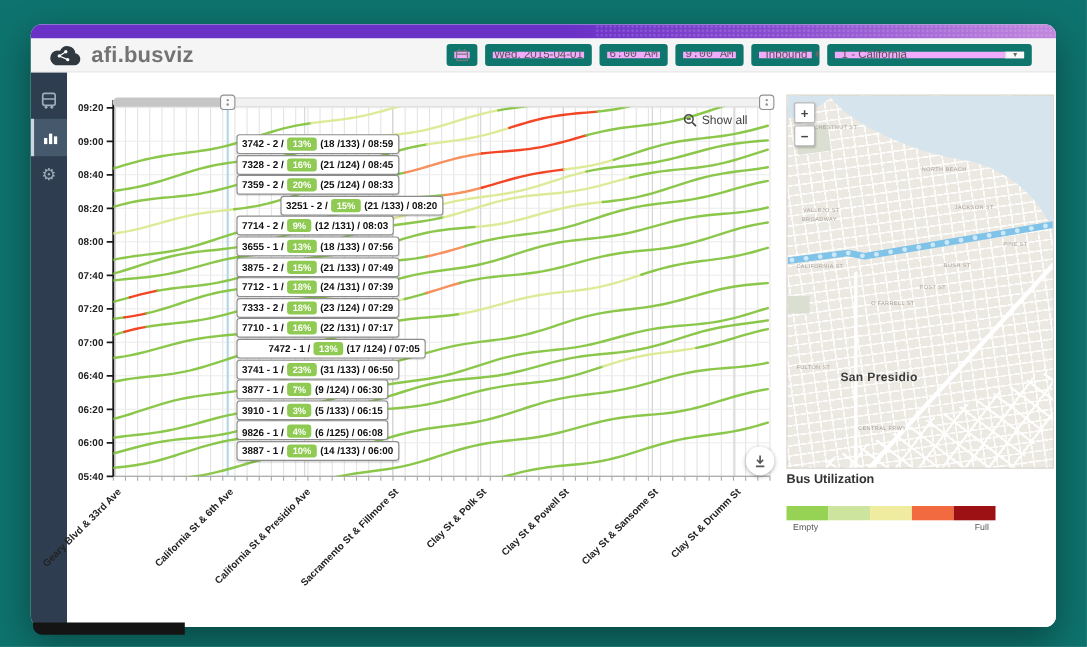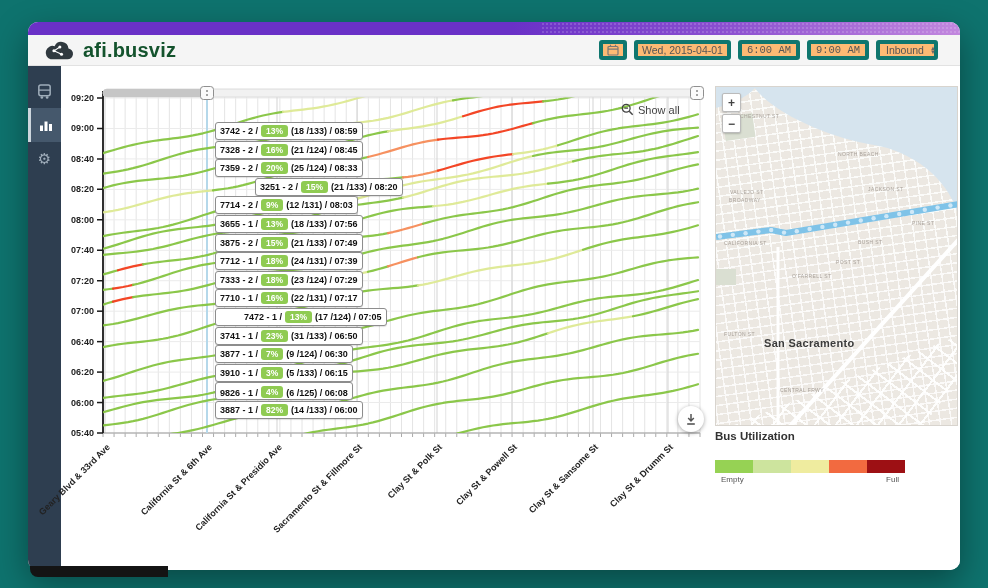--- a/index.html
+++ b/index.html
@@ -7,23 +7,23 @@
   .stage{position:relative;width:988px;height:588px;background:#0e736e;overflow:hidden;}
   .window{position:absolute;left:28px;top:22px;width:932px;height:548px;background:#fff;
     border-radius:10px;box-shadow:0 12px 34px rgba(0,0,0,.38);overflow:hidden;}
   .topbar{position:absolute;left:0;top:0;width:100%;height:13px;
     background:linear-gradient(90deg,#6a31c7 0%,#6a31c7 52%,#8a4ed0 74%,#c287de 100%);}
   .topbar::after{content:"";position:absolute;right:0;top:0;width:45%;height:100%;
     background-image:radial-gradient(rgba(255,255,255,.45) 1px,transparent 1.2px);background-size:4px 4px;opacity:.35;}
   .header{position:absolute;left:0;top:13px;width:100%;height:30px;background:#f5f5f5;border-bottom:1px solid #e2e2e2;
     display:flex;align-items:center;}
   .logo{display:flex;align-items:center;gap:7px;padding-left:14px;}
-  .logo-text{font-size:20px;font-weight:700;color:#14532d;letter-spacing:.2px;}
+  .logo-text{font-size:20px;font-weight:700;color:#737373;letter-spacing:.2px;}
   .controls{margin-left:auto;display:flex;align-items:center;gap:7px;padding-right:22px;}
-  .ctl{background:#fdba74;border:4px solid #0f766e;border-radius:3px;height:20px;font-size:10.5px;color:#555;
+  .ctl{background:#f0abfc;border:7px solid #0f766e;border-radius:3px;height:20px;font-size:10.5px;color:#555;
     display:flex;align-items:center;justify-content:center;box-sizing:border-box;}
   .btn-cal{width:28px;}
   input.ctl{padding:0;text-align:center;}
   .inp-date{width:97px;}
   .inp-time{width:62px;font-family:Liberation Mono, monospace;}
   .sel{padding:0 6px;gap:6px;justify-content:space-between;}
   .sel-dir{width:62px;}
   .sel-route{width:186px;position:relative;padding-right:20px;justify-content:flex-start;}
   .sel-route .dd{position:absolute;right:0;top:0;width:16px;height:100%;border-left:1px solid #ddd;
     display:flex;align-items:center;justify-content:center;font-size:7px;color:#666;background:#fafafa;}
@@ -101,20 +101,24 @@
         </div>
         <input class="ctl inp-date" readonly="" value="Wed, 2015-04-01" style="">
         <input class="ctl inp-time" readonly="" value="6:00 AM" style="">
         <input class="ctl inp-time" readonly="" value="9:00 AM" style="">
         <div class="ctl sel sel-dir">
           <span>Inbound</span>
           <span class="updown">
               <span>▲</span>
               <span>▼</span>
             </span>
+        </div>
+        <div class="ctl sel sel-route">
+          <span>1 - California</span>
+          <span class="dd">▾</span>
         </div>
       </div>
     </div>
 
     <div class="body">
       <div class="side">
         <div style="height:8px"></div>
         <div class="side-item">
           <svg width="17" height="17" viewBox="0 0 18 18">
             <rect x="3" y="2" width="12" height="11.5" rx="2" fill="none" stroke="currentColor" stroke-width="1.6"></rect>
@@ -449,21 +453,21 @@
               <span class="badge">3%</span>
               <span>(5 /133) / 06:15</span>
             </div>
             <div class="trip-label" style="left: 154px; top: 316.4px; align-items: flex-end;">
               <span>9826 - 1 /</span>
               <span class="badge">4%</span>
               <span>(6 /125) / 06:08</span>
             </div>
             <div class="trip-label" style="left: 154px; top: 335px;">
               <span>3887 - 1 /</span>
-              <span class="badge">82%</span>
+              <span class="badge">10%</span>
               <span>(14 /133) / 06:00</span>
             </div>
           </div>
         <div id="street-labels">
             <div class="street-label" style="left: -106px; top: 376px;">Geary Blvd &amp; 33rd Ave</div>
             <div class="street-label" style="left: -4px; top: 376px;">California St &amp; 6th Ave</div>
             <div class="street-label" style="left: 66px; top: 376px;">California St &amp; Presidio Ave</div>
             <div class="street-label" style="left: 146px; top: 376px;">Sacramento St &amp; Fillmore St</div>
             <div class="street-label" style="left: 226px; top: 376px;">Clay St &amp; Polk St</div>
             <div class="street-label" style="left: 301px; top: 376px;">Clay St &amp; Powell St</div>
@@ -517,21 +521,21 @@
                 <circle cx="196" cy="124.878612716763" r="2.2" fill="#cfe8f7"></circle>
                 <circle cx="208.8" cy="122.73294797687862" r="2.2" fill="#cfe8f7"></circle>
                 <circle cx="221.60000000000002" cy="120.58728323699421" r="2.2" fill="#cfe8f7"></circle>
                 <circle cx="234.4" cy="118.44161849710983" r="2.2" fill="#cfe8f7"></circle>
               </g>
           </svg>
           <div class="zoomctl">
             <div>+</div>
             <div>−</div>
           </div>
-          <div class="city-label">San Sacramento</div>
+          <div class="city-label">San Presidio</div>
           <div id="map-street-names">
               <div class="street-name" style="left: 24px; top: 26px;">CHESTNUT ST</div>
               <div class="street-name" style="left: 122px; top: 64px;">NORTH BEACH</div>
               <div class="street-name" style="left: 14px; top: 102px;">VALLEJO ST</div>
               <div class="street-name" style="left: 13px; top: 110px;">BROADWAY</div>
               <div class="street-name" style="left: 152px; top: 99px;">JACKSON ST</div>
               <div class="street-name" style="left: 8px; top: 153px;">CALIFORNIA ST</div>
               <div class="street-name" style="left: 196px; top: 133px;">PINE ST</div>
               <div class="street-name" style="left: 142px; top: 152px;">BUSH ST</div>
               <div class="street-name" style="left: 120px; top: 172px;">POST ST</div>

